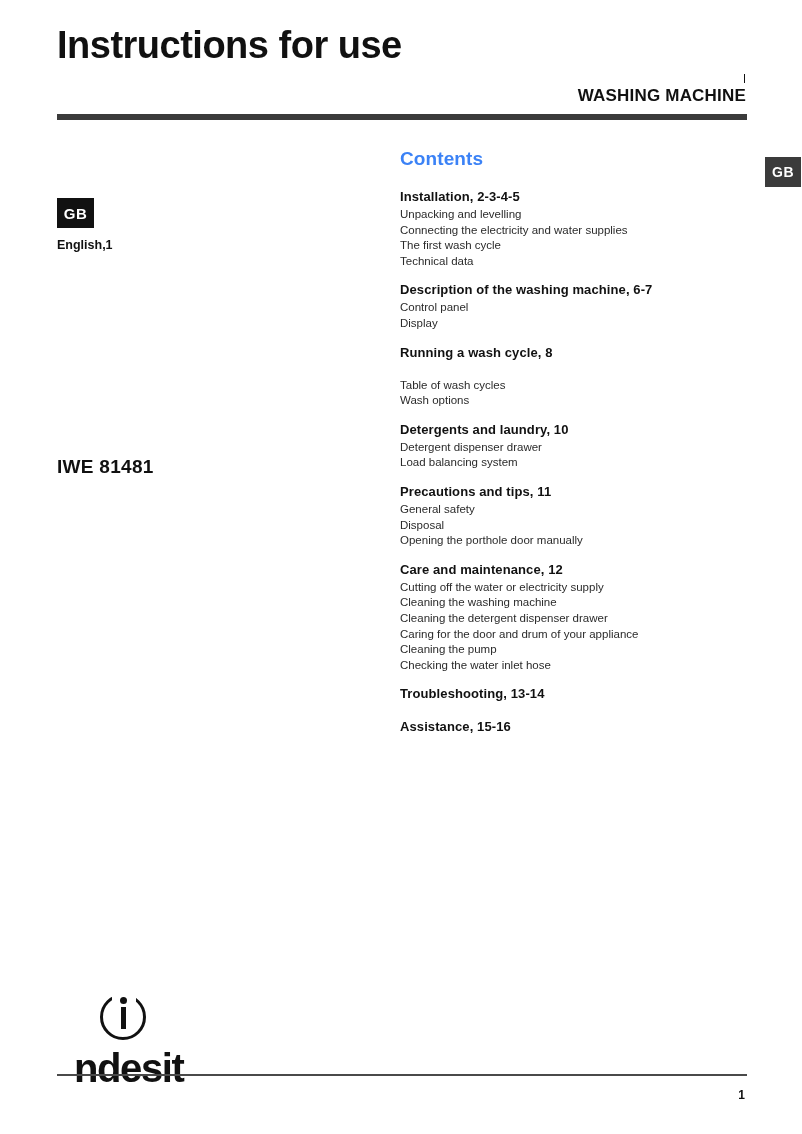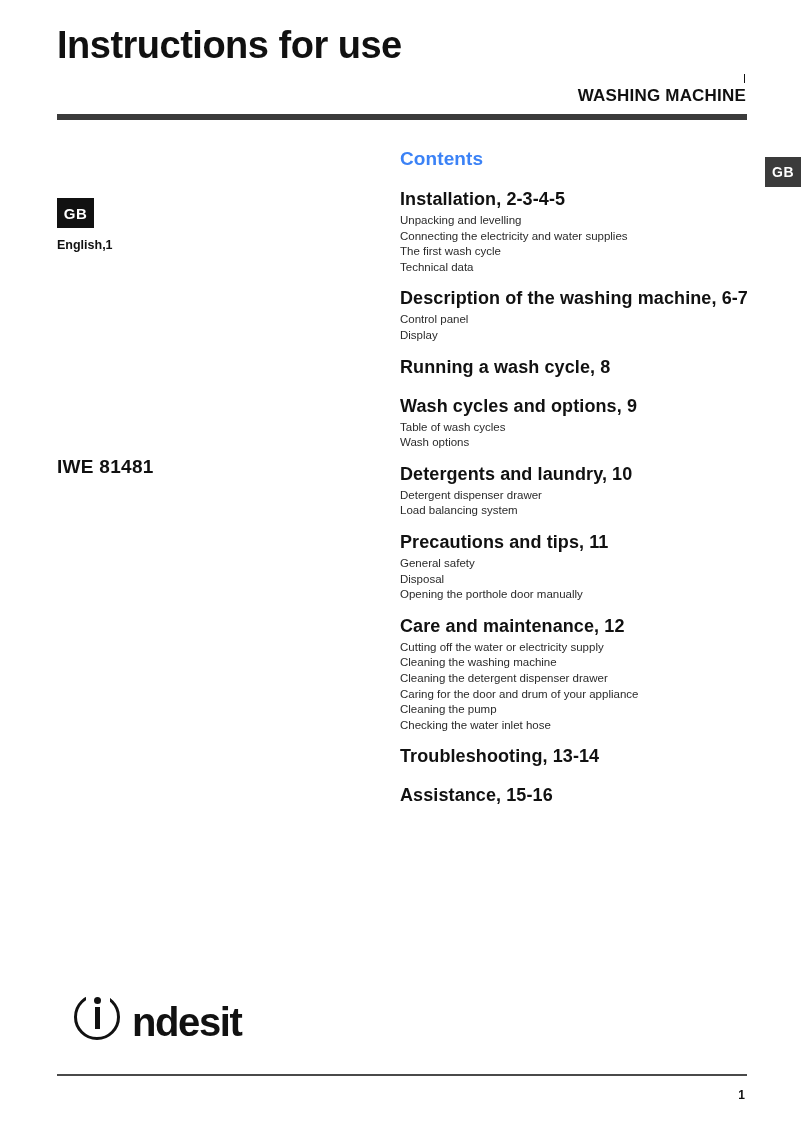--- a/index.html
+++ b/index.html
@@ -121,21 +121,21 @@
     font-size: 19px;
     font-weight: bold;
     color: #3b82f6;
     margin: 0 0 19px 0;
     letter-spacing: 0.1px;
   }
   .section {
     margin-bottom: 13px;
   }
   .section-head {
-    font-size: 18px;
+    font-size: 13px;
     font-weight: bold;
     color: #111;
     letter-spacing: 0.1px;
     margin-bottom: 3px;
   }
   .section-item {
     font-size: 11.5px;
     color: #2b2b2b;
     line-height: 15.6px;
   }
@@ -143,20 +143,21 @@
     margin-bottom: 18px;
   }
 
   
   .logo {
     position: absolute;
     left: 74px;
     top: 994px;
     display: flex;
     align-items: center;
+    flex-direction: column;
   }
   .logo-mark {
     width: 52px;
     height: 52px;
     position: relative;
     margin-right: 6px;
   }
   .logo-mark .ring {
     position: absolute;
     left: 0; top: 0;
@@ -252,21 +253,20 @@
       <div class="section-head">Description of the washing machine, 6-7</div>
       <div class="section-item">Control panel</div>
       <div class="section-item">Display</div>
     </div>
 
     <div class="section no-items">
       <div class="section-head">Running a wash cycle, 8</div>
     </div>
 
     <div class="section">
-      <div class="section-head">Wash cycles and options, 9</div>
       <div class="section-item">Table of wash cycles</div>
       <div class="section-item">Wash options</div>
     </div>
 
     <div class="section">
       <div class="section-head">Detergents and laundry, 10</div>
       <div class="section-item">Detergent dispenser drawer</div>
       <div class="section-item">Load balancing system</div>
     </div>
 

